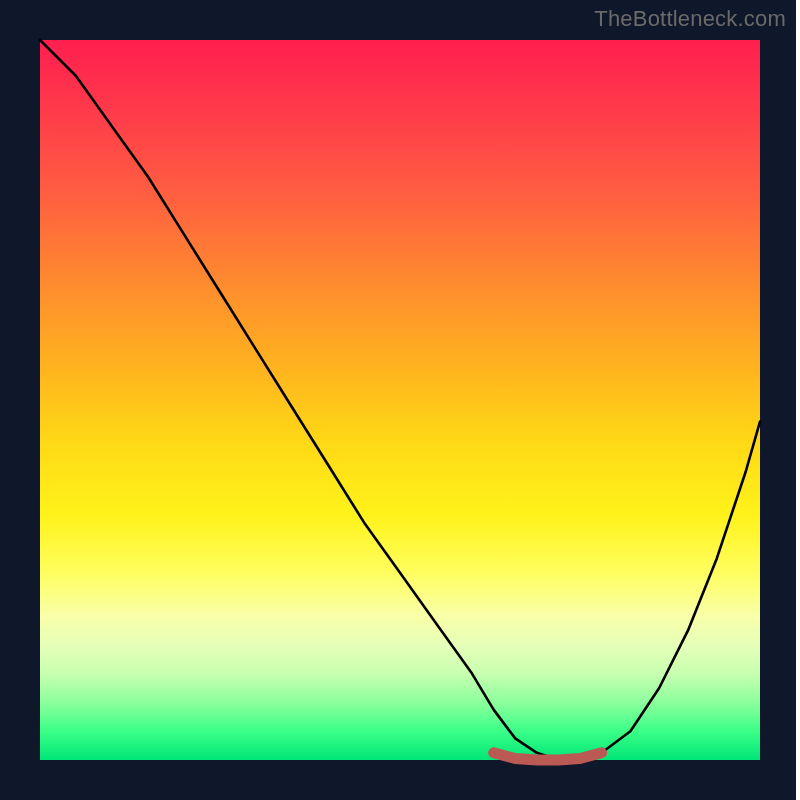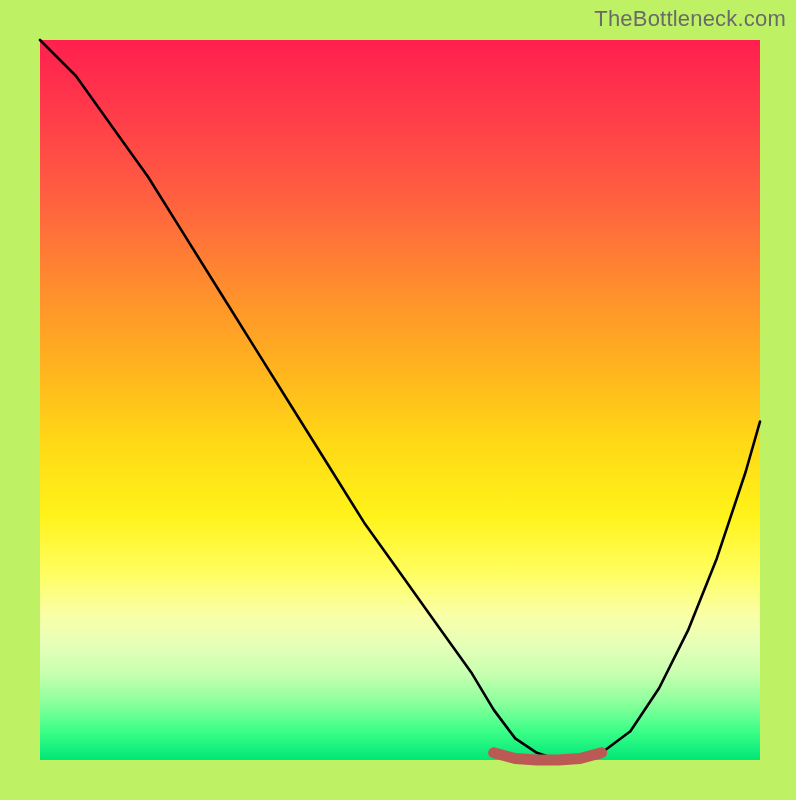--- a/index.html
+++ b/index.html
@@ -7,21 +7,21 @@
     padding: 0;
     width: 800px;
     height: 800px;
     overflow: hidden;
     font-family: Arial, Helvetica, sans-serif;
   }
   .frame {
     position: relative;
     width: 796px;
     height: 800px;
-    background: #bef264;
+    background: #0f172a;
     box-sizing: border-box;
   }
   .plot {
     position: absolute;
     left: 40px;
     top: 40px;
     width: 720px;
     height: 720px;
     background: linear-gradient(to bottom,
       #ff1f4f 0%,

